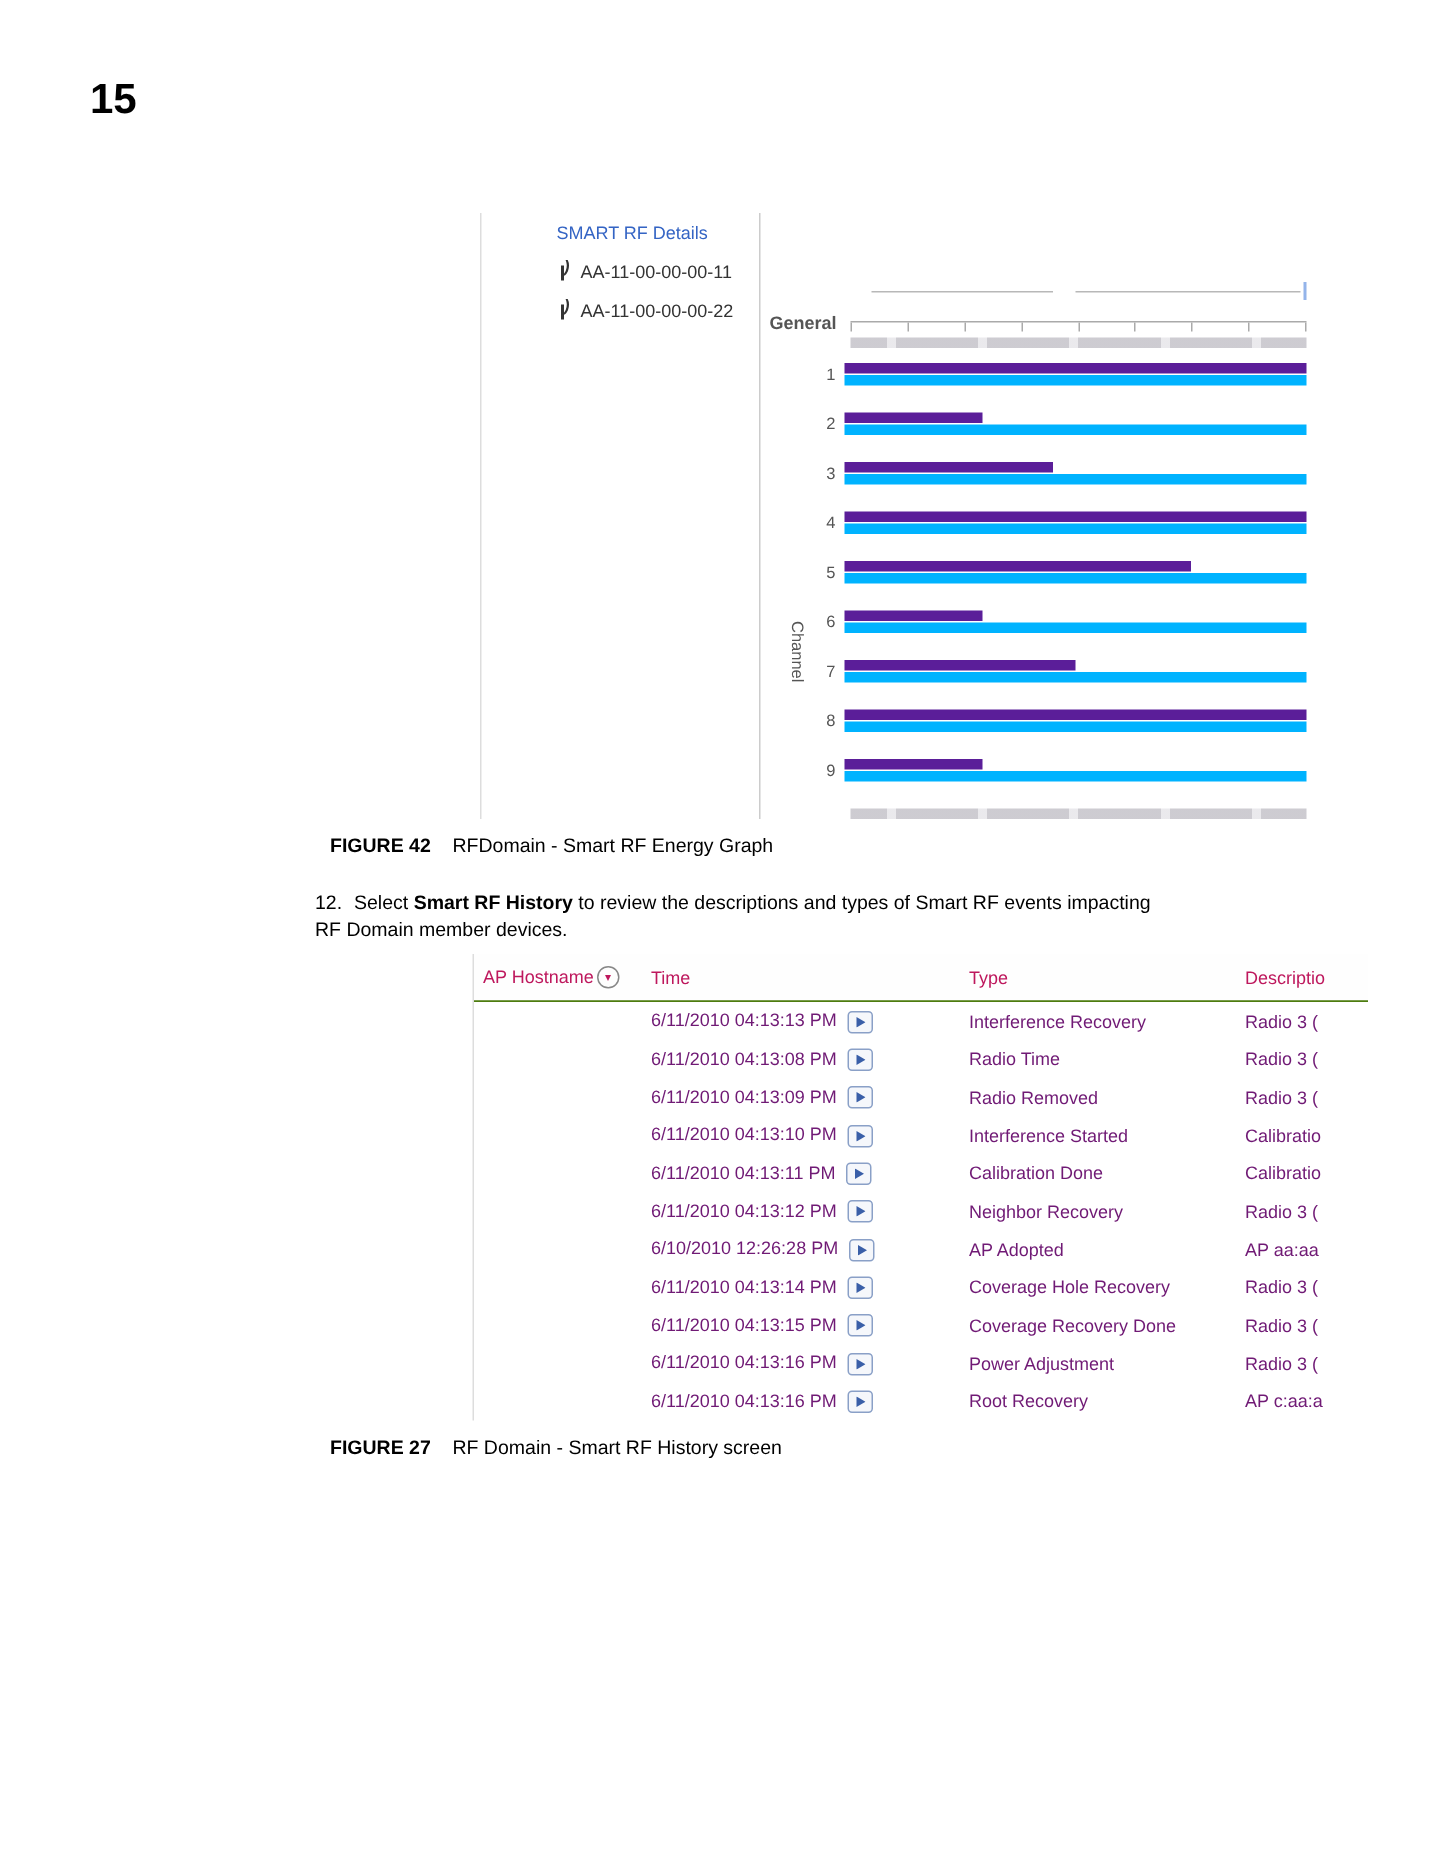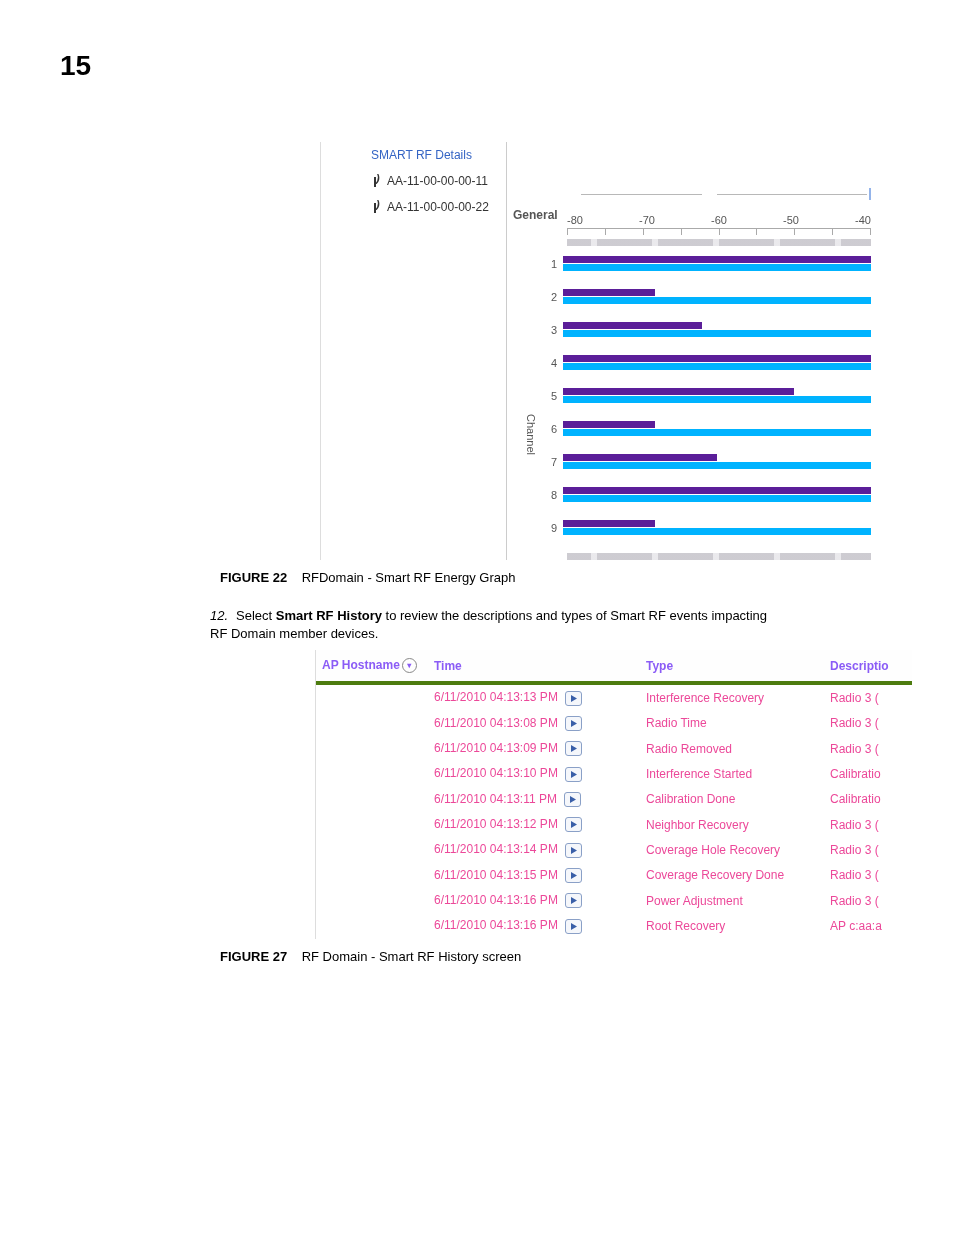--- a/index.html
+++ b/index.html
@@ -188,51 +188,50 @@
     font-weight: bold;
   }
   .body-step {
     margin: 22px 0 8px 150px;
     max-width: 700px;
     line-height: 1.35;
   }
   .body-step .num {
     display: inline-block;
     width: 26px;
-    font-style: italic;
   }
   .body-step b { font-weight: bold; }
 
   
   .fig27-wrap {
     margin-left: 255px;
     margin-top: 8px;
     width: 556px;
     font-size: 12px;
     color: #444;
     background: #fff;
     border-left: 1px solid #ddd;
   }
   table.hist {
     border-collapse: collapse;
     width: 100%;
     table-layout: fixed;
   }
   table.hist th {
     text-align: left;
-    font-weight: bold;
-    color: #8b5cf6;
+    font-weight: normal;
+    color: #be185d;
     padding: 8px 6px;
-    border-bottom: 4px solid #4d7c0f;
+    border-bottom: 1px solid #4d7c0f;
     background: #fefefe;
     font-size: 12px;
   }
   table.hist td {
     padding: 5px 6px;
-    color: #ec4899;
+    color: #701a75;
     white-space: nowrap;
     overflow: hidden;
   }
   .col-host { width: 100px; }
   .col-time { width: 200px; }
   .col-type { width: 172px; }
   .col-desc { width: 76px; }
   .sort-icon {
     display:inline-flex;
     align-items:center;
@@ -276,27 +275,20 @@
           <div class="tree-item">
             <span class="ap-icon"></span>
             <span>AA-11-00-00-00-22</span>
           </div>
         </div>
     </div>
     <div class="fig26-right">
       <div class="top-line"></div>
       <div class="general-label">General</div>
       <div class="chart-area">
-        <div class="x-axis" id="x-axis">
-            <span>-80</span>
-            <span>-70</span>
-            <span>-60</span>
-            <span>-50</span>
-            <span>-40</span>
-          </div>
         <div class="x-ticks">
             <span></span>
             <span></span>
             <span></span>
             <span></span>
             <span></span>
             <span></span>
             <span></span>
             <span></span>
             <span></span>
@@ -367,21 +359,21 @@
                 <div class="b2" style="width:100.0%"></div>
               </div>
             </div>
           </div>
         <div class="end-grad"></div>
       </div>
     </div>
   </div>
 
   <div class="fig-caption">
-    <span class="fig-label">FIGURE 22</span>&nbsp;&nbsp;&nbsp;
+    <span class="fig-label">FIGURE 42</span>&nbsp;&nbsp;&nbsp;
     <span>RFDomain - Smart RF Energy Graph</span>
   </div>
 
   <div class="body-step">
     <span class="num">12.</span><span>Select </span><b>Smart RF History</b><span> to review the descriptions and types of Smart RF events impacting RF Domain member devices.</span>
   </div>
 
   <div class="fig27-wrap">
     <table class="hist">
       <thead>
@@ -456,20 +448,30 @@
             <td>6/11/2010 04:13:12 PM <span class="play-icon">
                 <svg width="7" height="7" viewBox="0 0 7 7">
                   <polygon points="1,0 7,3.5 1,7" fill="#3a5fa8"></polygon>
                 </svg>
               </span></td>
             <td>Neighbor Recovery</td>
             <td>Radio 3 (</td>
           </tr>
           <tr>
             <td></td>
+            <td>6/10/2010 12:26:28 PM <span class="play-icon">
+                <svg width="7" height="7" viewBox="0 0 7 7">
+                  <polygon points="1,0 7,3.5 1,7" fill="#3a5fa8"></polygon>
+                </svg>
+              </span></td>
+            <td>AP Adopted</td>
+            <td>AP aa:aa</td>
+          </tr>
+          <tr>
+            <td></td>
             <td>6/11/2010 04:13:14 PM <span class="play-icon">
                 <svg width="7" height="7" viewBox="0 0 7 7">
                   <polygon points="1,0 7,3.5 1,7" fill="#3a5fa8"></polygon>
                 </svg>
               </span></td>
             <td>Coverage Hole Recovery</td>
             <td>Radio 3 (</td>
           </tr>
           <tr>
             <td></td>

